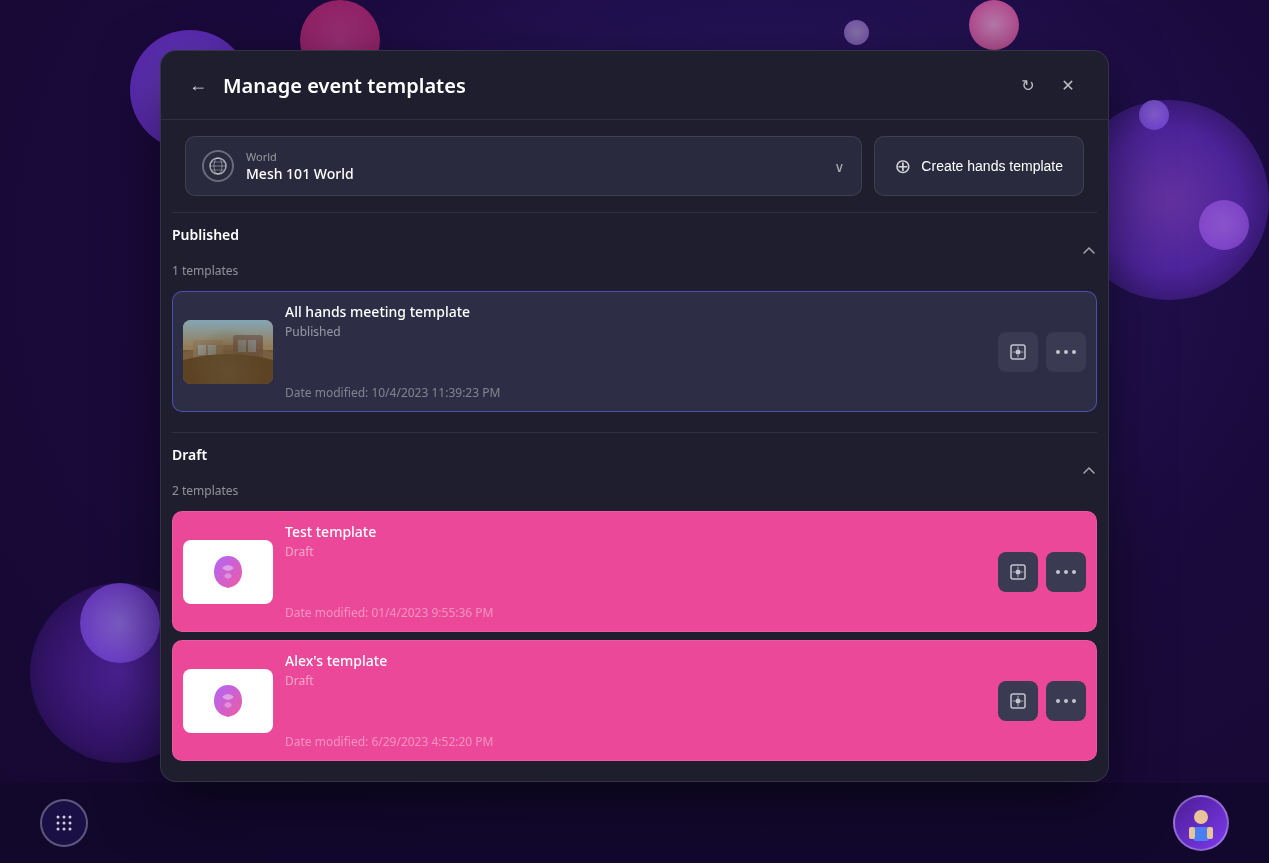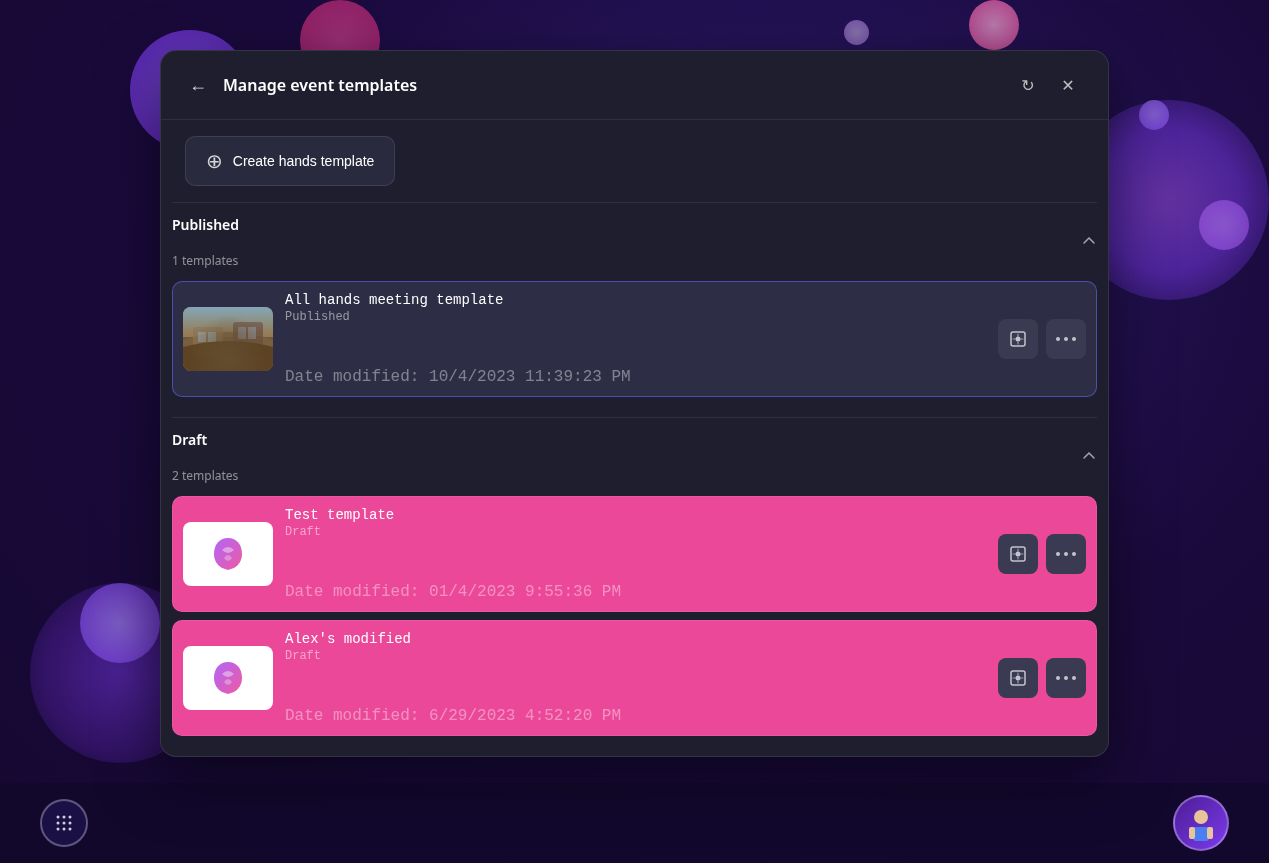--- a/index.html
+++ b/index.html
@@ -108,21 +108,21 @@
       font-size: 18px;
       cursor: pointer;
       background: none;
       border: none;
       padding: 4px;
     }
 
     .dialog-title {
       flex: 1;
       color: #ffffff;
-      font-size: 16px;
+      font-size: 20px;
       font-weight: 600;
     }
 
     .header-icons {
       display: flex;
       gap: 8px;
     }
 
     .header-icon-btn {
       width: 32px;
@@ -304,39 +304,38 @@
     }
 
     .mesh-logo {
       width: 48px;
       height: 48px;
     }
 
     .template-info {
       flex: 1;
       min-width: 0;
-      font-family: Liberation Mono, monospace;
     }
 
     .template-name {
       color: #ffffff;
       font-size: 14px;
       font-weight: 500;
       margin-bottom: 2px;
     }
 
     .template-status {
       color: rgba(255,255,255,0.5);
       font-size: 12px;
       margin-bottom: 2px;
     }
 
     .template-date {
       color: rgba(255,255,255,0.4);
-      font-size: 16px;
+      font-size: 12px;
       margin-top: 44px;
     }
 
     .template-actions {
       display: flex;
       gap: 8px;
       flex-shrink: 0;
     }
 
     .action-btn {
@@ -373,20 +372,36 @@
   <div class="dialog-header">
     <button class="back-btn">←</button>
     <span class="dialog-title">Manage event templates</span>
     <div class="header-icons">
       <button class="header-icon-btn">↻</button>
       <button class="header-icon-btn">✕</button>
     </div>
   </div>
 
   <div class="selector-row">
+    <div class="world-selector">
+      <div class="world-icon">
+        <svg width="20" height="20" viewBox="0 0 20 20" fill="none" xmlns="http://www.w3.org/2000/svg">
+          <circle cx="10" cy="10" r="8" stroke="rgba(255,255,255,0.6)" stroke-width="1.5" fill="none"></circle>
+          <ellipse cx="10" cy="10" rx="4" ry="8" stroke="rgba(255,255,255,0.4)" stroke-width="1" fill="none"></ellipse>
+          <line x1="2" y1="10" x2="18" y2="10" stroke="rgba(255,255,255,0.4)" stroke-width="1"></line>
+          <line x1="3.5" y1="6" x2="16.5" y2="6" stroke="rgba(255,255,255,0.3)" stroke-width="1"></line>
+          <line x1="3.5" y1="14" x2="16.5" y2="14" stroke="rgba(255,255,255,0.3)" stroke-width="1"></line>
+        </svg>
+      </div>
+      <div class="world-info">
+        <div class="world-label">World</div>
+        <div class="world-name">Mesh 101 World</div>
+      </div>
+      <span class="chevron-down">∨</span>
+    </div>
 
     <button class="create-btn">
       <span class="create-btn-icon">⊕</span>
       <span>Create hands template</span>
     </button>
   </div>
 
   <div class="section">
     <div class="section-header">
       <div>
@@ -519,21 +534,21 @@
                   <stop offset="100%" stop-color="#ec4899"></stop>
                 </linearGradient>
               </defs>
               <path d="M24 8 C16 8 10 14 10 24 C10 30 13 35 18 38 L24 40 L30 38 C35 35 38 30 38 24 C38 14 32 8 24 8Z" fill="url(#meshGrad2)" opacity="0.9"></path>
               <path d="M18 20 Q24 14 30 20 Q24 26 18 20Z" fill="rgba(255,255,255,0.4)"></path>
               <path d="M20 28 Q24 22 28 28 Q24 34 20 28Z" fill="rgba(255,255,255,0.3)"></path>
             </svg>
           </div>
         </div>
         <div class="template-info">
-          <div class="template-name">Alex's modified</div>
+          <div class="template-name">Alex's template</div>
           <div class="template-status">Draft</div>
           <div class="template-date">Date modified: 6/29/2023 4:52:20 PM</div>
         </div>
         <div class="template-actions">
           <button class="action-btn">
             <svg width="20" height="20" viewBox="0 0 20 20" fill="none" xmlns="http://www.w3.org/2000/svg">
               <rect x="3" y="3" width="14" height="14" rx="2" stroke="rgba(255,255,255,0.7)" stroke-width="1.5" fill="none"></rect>
               <circle cx="10" cy="10" r="2.5" fill="rgba(255,255,255,0.7)"></circle>
               <path d="M10 5v2M10 13v2M5 10h2M13 10h2" stroke="rgba(255,255,255,0.5)" stroke-width="1.2" stroke-linecap="round"></path>
             </svg>

